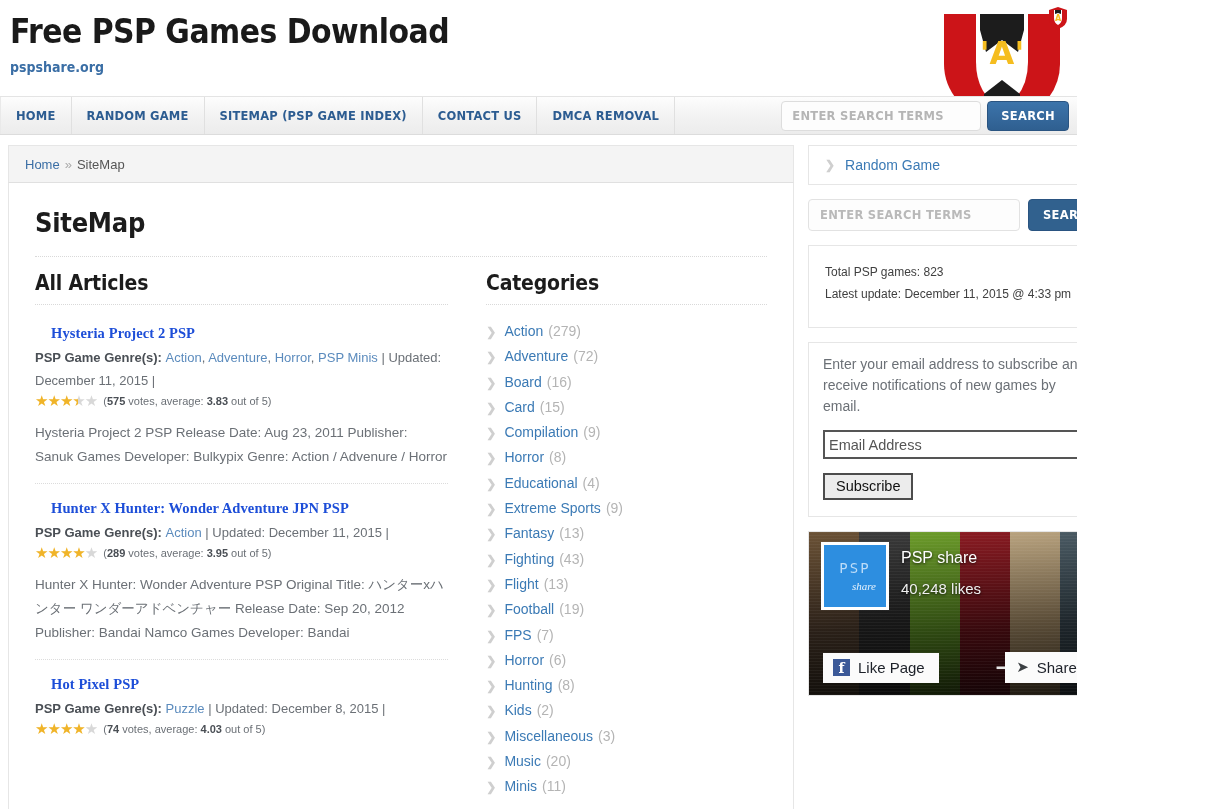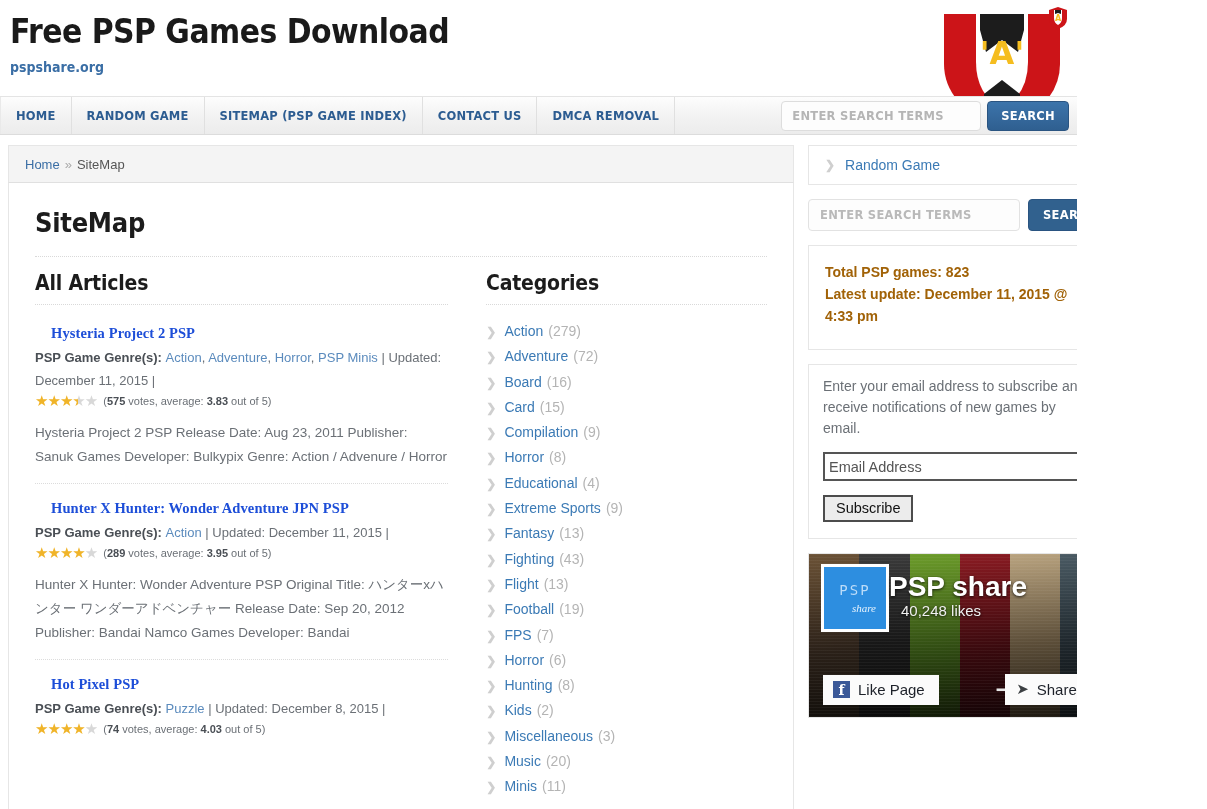--- a/index.html
+++ b/index.html
@@ -263,21 +263,21 @@
     border: 1px solid #2a5481;
     border-radius: 4px;
     background: #31618e;
     color: #fff;
     font-family: "DejaVu Sans", sans-serif;
     font-weight: bold;
     font-size: 11.5px;
     letter-spacing: .3px;
     cursor: pointer;
   }
-  .stats-box { padding: 15px 16px 22px 16px; font-size: 14px; line-height: 22px; color: #a16207; font-weight: bold; }
+  .stats-box { padding: 15px 16px 22px 16px; font-size: 12px; line-height: 22px; color: #404040; }
 
   .widget-head {
     background: #f6f6f6;
     border-bottom: 1px solid #ececec;
     padding: 11px 16px 10px 16px;
     font-family: "DejaVu Sans", sans-serif;
     font-weight: bold;
     font-size: 14px;
     color: #2b2b2b;
     letter-spacing: -0.1px;
@@ -324,24 +324,23 @@
     position: absolute; left: 12px; top: 10px;
     width: 68px; height: 68px;
     background: #2d8ee0;
     border: 3px solid #fff;
     display: flex; flex-direction: column; align-items: center; justify-content: center;
     color: #cfe6fb;
   }
   .fb-avatar .psp-word { font-family: "DejaVu Sans Mono", monospace; font-size: 14px; letter-spacing: 2px; color: #bcdcf8; }
   .fb-avatar .share-word { font-family: "Liberation Serif", serif; font-style: italic; font-size: 11px; color: #e6f2fd; margin-top: 4px; margin-left: 18px; }
   .fb-name {
-    position: absolute; left: 80px; top: 17px;
-    color: #fff; font-size: 28px; font-family: "Liberation Sans", sans-serif;
+    position: absolute; left: 92px; top: 17px;
+    color: #fff; font-size: 16px; font-family: "Liberation Sans", sans-serif;
     text-shadow: 0 1px 3px rgba(0,0,0,.8);
-    font-weight: bold;
   }
   .fb-likes {
     position: absolute; left: 92px; top: 48px;
     color: #f0f0f0; font-size: 15px;
     text-shadow: 0 1px 3px rgba(0,0,0,.8);
   }
   .fb-like-btn {
     position: absolute; left: 14px; bottom: 12px;
     background: #fbfbfb; color: #1d2129;
     font-size: 15px; padding: 6px 14px 7px 10px;

